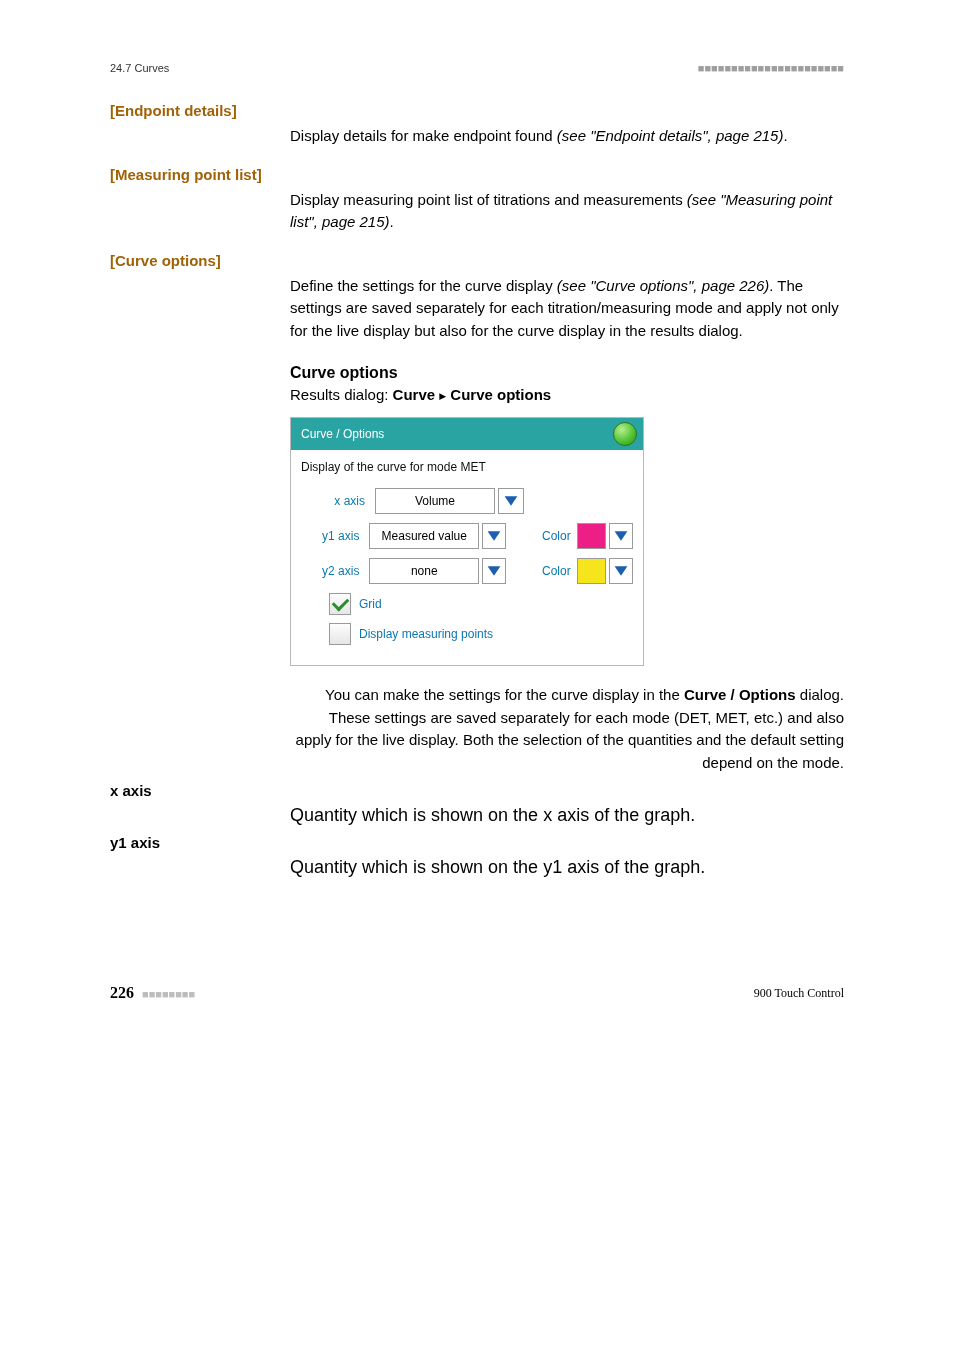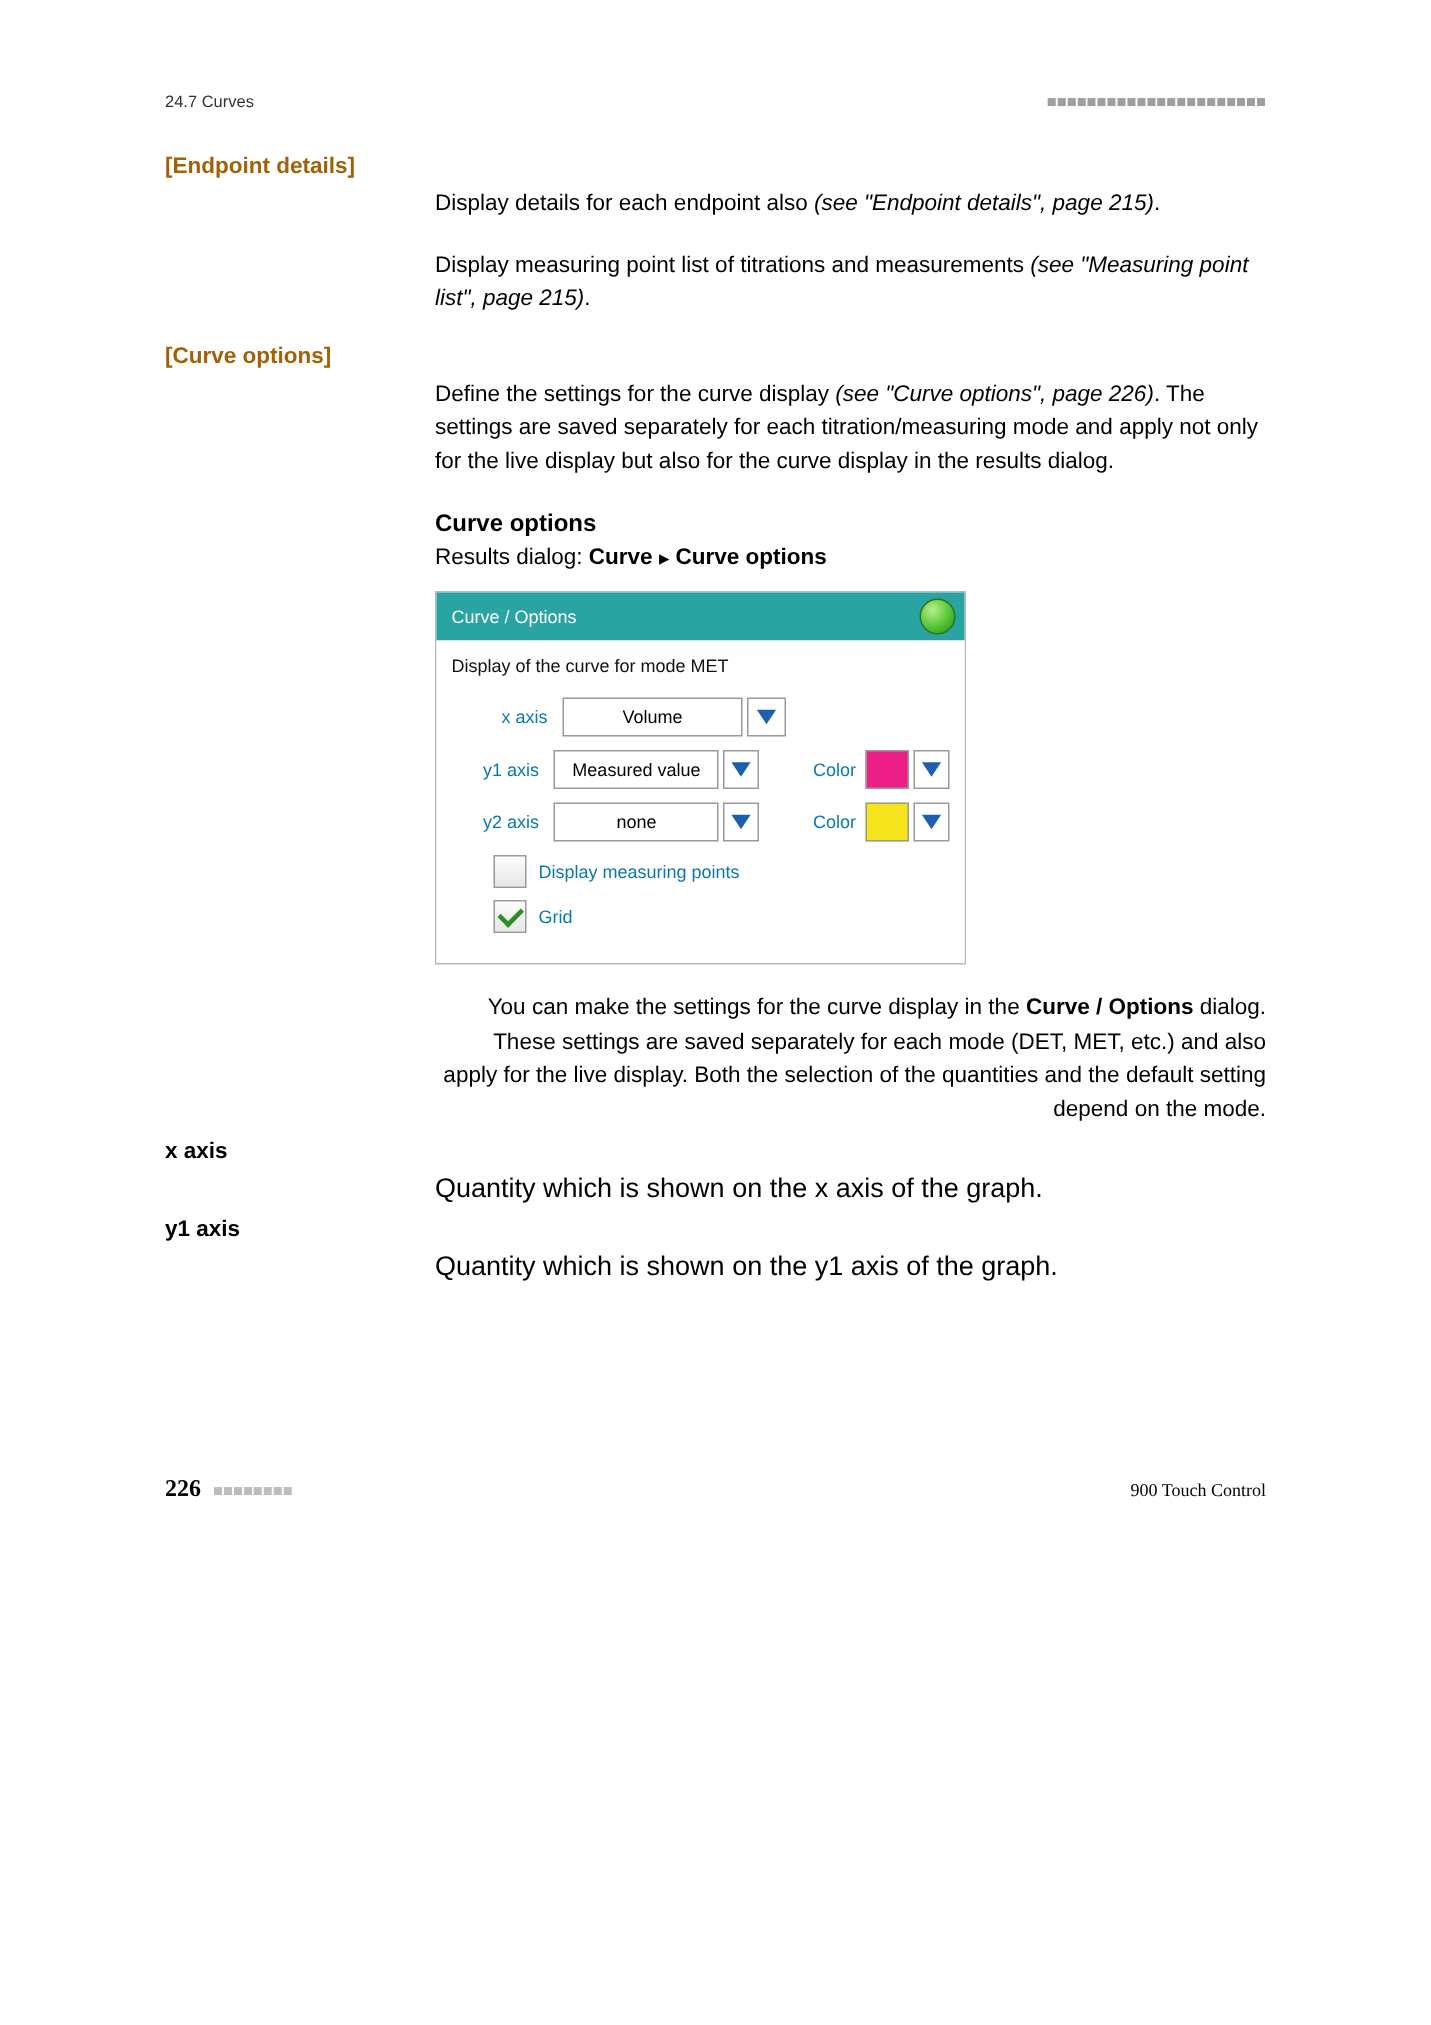--- a/index.html
+++ b/index.html
@@ -243,25 +243,26 @@
 <div class="page">
 
   <div class="topline">
     <span>24.7 Curves</span>
     <span class="bars">■■■■■■■■■■■■■■■■■■■■■■</span>
   </div>
 
   <div class="defn">
     <div class="label">[Endpoint details]</div>
     <div class="body">
-      <span>Display details for each endpoint also </span><span class="italic">(see "Endpoint details", page 215)</span><span>.</span>
+      <span>Display details for make endpoint found </span><span class="italic">(see "Endpoint details", page 215)</span><span>.</span>
     </div>
   </div>
 
   <div class="defn">
+    <div class="label">[Measuring point list]</div>
     <div class="body">
       <span>Display measuring point list of titrations and measurements </span><span class="italic">(see "Measuring point list", page 215)</span><span>.</span>
     </div>
   </div>
 
   <div class="defn">
     <div class="label">[Curve options]</div>
     <div class="body">
       <span>Define the settings for the curve display </span><span class="italic">(see "Curve options", page 226)</span><span>. The settings are saved separately for each titration/measuring mode and apply not only for the live display but also for the curve display in the results dialog.</span>
     </div>
@@ -318,26 +319,26 @@
         <div class="ctrl-label color">Color</div>
         <div class="color-swatch swatch-yellow"></div>
         <div class="dd-arrow">
           <svg viewBox="0 0 20 16">
               <polygon points="2,2 18,2 10,14" fill="#1c5fb0"></polygon>
             </svg>
         </div>
       </div>
 
       <div class="chk-row">
+        <div class="chk checked"></div>
+        <span class="chk-label">Grid</span>
+      </div>
+      <div class="chk-row">
         <div class="chk"></div>
         <span class="chk-label">Display measuring points</span>
-      </div>
-      <div class="chk-row">
-        <div class="chk checked"></div>
-        <span class="chk-label">Grid</span>
       </div>
     </div>
   </div>
 
   <div class="para">
     <span>You can make the settings for the curve display in the </span><b>Curve / Options</b><span> dialog. These settings are saved separately for each mode (DET, MET, etc.) and also apply for the live display. Both the selection of the quantities and the default setting depend on the mode.</span>
   </div>
 
   <div class="axis-label">x axis</div>
   <div class="axis-body">Quantity which is shown on the x axis of the graph.</div>

